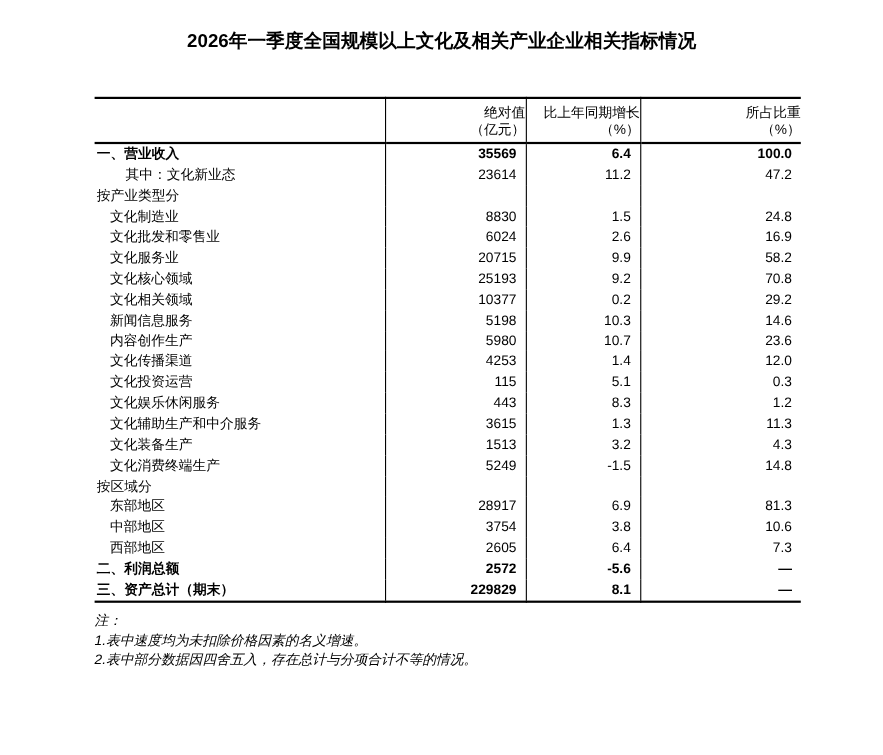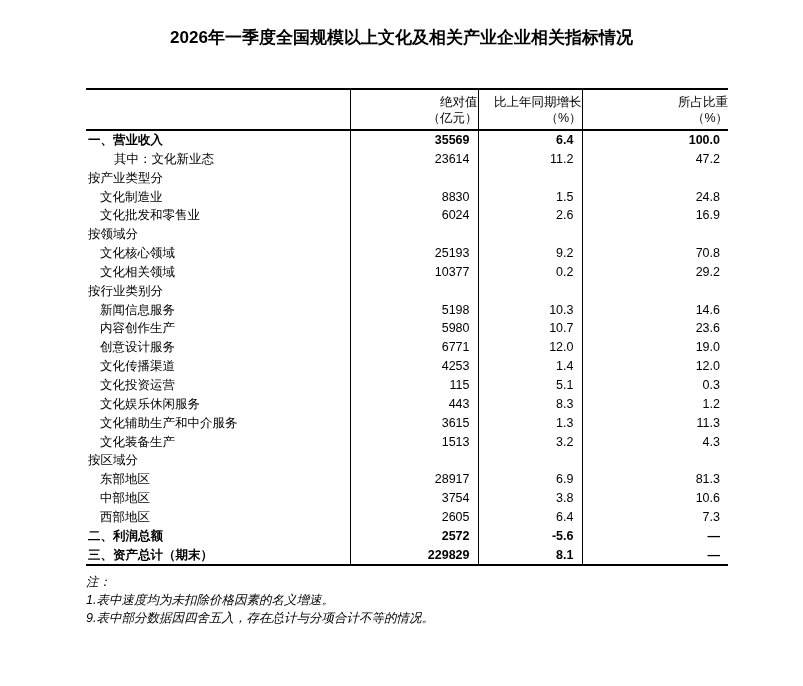--- a/index.html
+++ b/index.html
@@ -123,62 +123,50 @@
           <td class="num sep">1.5</td>
           <td class="num sep">24.8</td>
         </tr>
         <tr>
           <td class="label indent-1">文化批发和零售业</td>
           <td class="num sep">6024</td>
           <td class="num sep">2.6</td>
           <td class="num sep">16.9</td>
         </tr>
         <tr>
-          <td class="label indent-0">按领域分</td>
-          <td class="num sep"></td>
-          <td class="num sep"></td>
-          <td class="num sep"></td>
+          <td class="label indent-1">文化服务业</td>
+          <td class="num sep">20715</td>
+          <td class="num sep">9.9</td>
+          <td class="num sep">58.2</td>
         </tr>
         <tr>
           <td class="label indent-1">文化核心领域</td>
           <td class="num sep">25193</td>
           <td class="num sep">9.2</td>
           <td class="num sep">70.8</td>
         </tr>
         <tr>
           <td class="label indent-1">文化相关领域</td>
           <td class="num sep">10377</td>
           <td class="num sep">0.2</td>
           <td class="num sep">29.2</td>
         </tr>
         <tr>
-          <td class="label indent-0">按行业类别分</td>
-          <td class="num sep"></td>
-          <td class="num sep"></td>
-          <td class="num sep"></td>
-        </tr>
-        <tr>
           <td class="label indent-1">新闻信息服务</td>
           <td class="num sep">5198</td>
           <td class="num sep">10.3</td>
           <td class="num sep">14.6</td>
         </tr>
         <tr>
           <td class="label indent-1">内容创作生产</td>
           <td class="num sep">5980</td>
           <td class="num sep">10.7</td>
           <td class="num sep">23.6</td>
         </tr>
         <tr>
-          <td class="label indent-1">创意设计服务</td>
-          <td class="num sep">6771</td>
-          <td class="num sep">12.0</td>
-          <td class="num sep">19.0</td>
-        </tr>
-        <tr>
           <td class="label indent-1">文化传播渠道</td>
           <td class="num sep">4253</td>
           <td class="num sep">1.4</td>
           <td class="num sep">12.0</td>
         </tr>
         <tr>
           <td class="label indent-1">文化投资运营</td>
           <td class="num sep">115</td>
           <td class="num sep">5.1</td>
           <td class="num sep">0.3</td>
@@ -193,20 +181,26 @@
           <td class="label indent-1">文化辅助生产和中介服务</td>
           <td class="num sep">3615</td>
           <td class="num sep">1.3</td>
           <td class="num sep">11.3</td>
         </tr>
         <tr>
           <td class="label indent-1">文化装备生产</td>
           <td class="num sep">1513</td>
           <td class="num sep">3.2</td>
           <td class="num sep">4.3</td>
+        </tr>
+        <tr>
+          <td class="label indent-1">文化消费终端生产</td>
+          <td class="num sep">5249</td>
+          <td class="num sep">-1.5</td>
+          <td class="num sep">14.8</td>
         </tr>
         <tr>
           <td class="label indent-0">按区域分</td>
           <td class="num sep"></td>
           <td class="num sep"></td>
           <td class="num sep"></td>
         </tr>
         <tr>
           <td class="label indent-1">东部地区</td>
           <td class="num sep">28917</td>
@@ -236,16 +230,16 @@
           <td class="num sep">229829</td>
           <td class="num sep">8.1</td>
           <td class="num sep">—</td>
         </tr>
       </tbody>
   </table>
 
   <div class="notes">
     <div class="note-line">注：</div>
     <div class="note-line">1.表中速度均为未扣除价格因素的名义增速。</div>
-    <div class="note-line">9.表中部分数据因四舍五入，存在总计与分项合计不等的情况。</div>
+    <div class="note-line">2.表中部分数据因四舍五入，存在总计与分项合计不等的情况。</div>
   </div>
 
 </div>
 
 </body></html>

